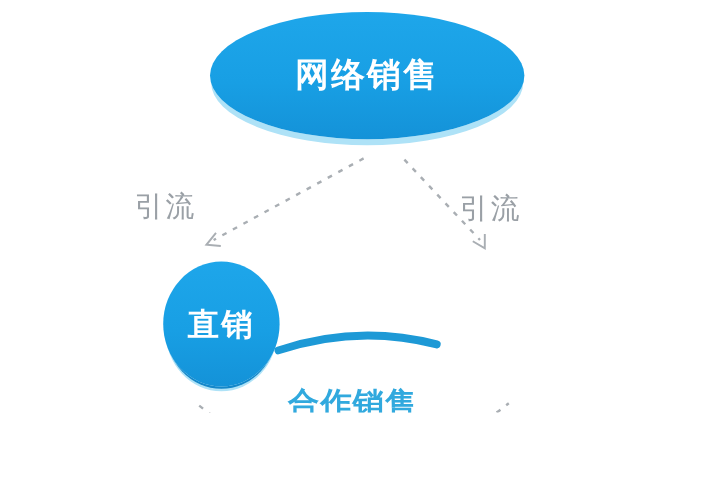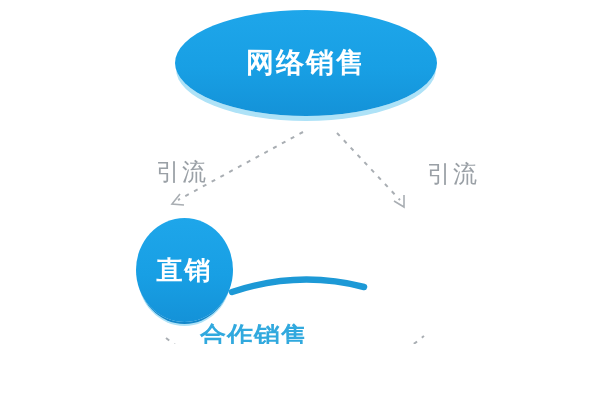--- a/index.html
+++ b/index.html
@@ -67,33 +67,33 @@
     font-size: 26px;
     box-shadow: 0 4px 0 -2px var(--circle_rim_dark, #1487C9),
                 0 6px 0 -2px var(--node_rim_light, #AEE2F7);
     background: linear-gradient(180deg, #1ea6ea 0%, var(--node_fill, #189FE4) 55%, #1492d8 100%);
   }
   .node-direct   { left: 136px; top: 218px; }
   .node-dist     { left: 358px; top: 226px; }
   .flow-label {
     position: absolute;
     width: 96px;
-    text-align: right;
+    text-align: left;
     color: var(--traffic_text, #9AA0A6);
     font-size: 24px;
     letter-spacing: 2px;
   }
   .flow-left  { left: 112px; top: 156px; }
   .flow-right { left: 383px; top: 158px; }
   .coop-label {
     position: absolute;
     left: 200px;
     top: 319px;
     width: 188px;
-    text-align: left;
+    text-align: center;
     color: var(--cooperation_text, #31A9DE);
     font-size: 26px;
     font-weight: bold;
     letter-spacing: 1px;
   }
 </style>
 </head>
 <body>
 
 <div class="stage">

